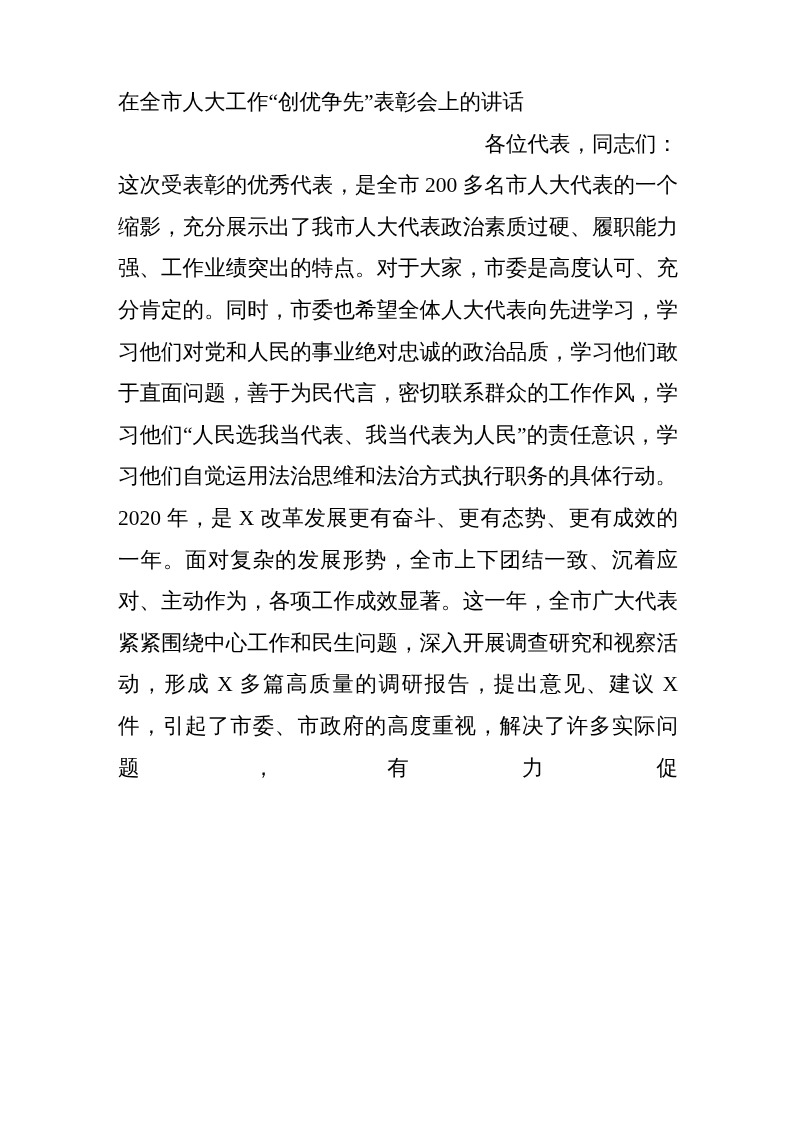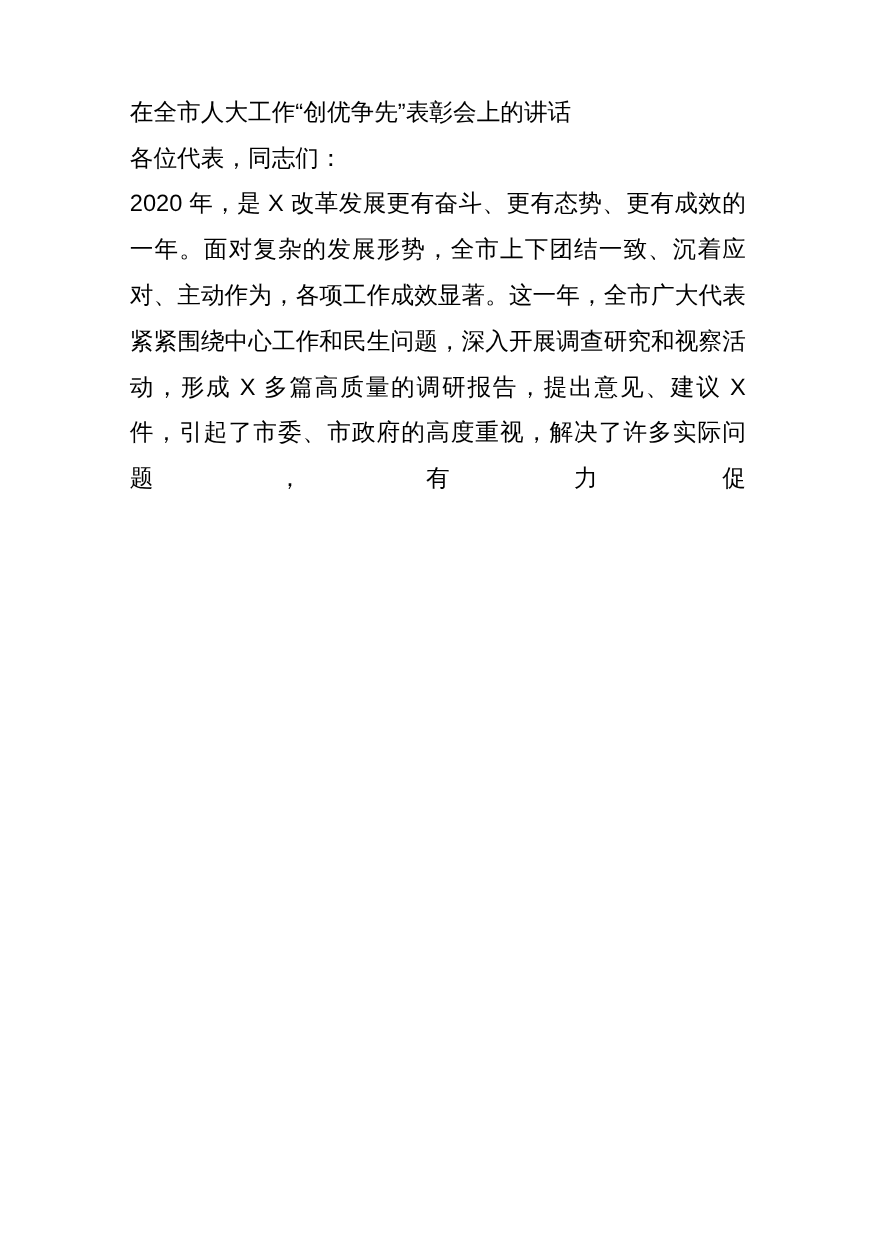--- a/index.html
+++ b/index.html
@@ -6,52 +6,53 @@
     margin: 0;
     padding: 0;
     background: #ffffff;
   }
   .page {
     position: relative;
     width: 793px;
     height: 908px;
     background: #ffffff;
     overflow: hidden;
-    font-family: Liberation Sans, sans-serif;
+    font-family: Liberation Serif, serif;
     color: #000000;
   }
   .doc-body {
     position: absolute;
     left: 118px;
     top: 82px;
     width: 560px;
     font-size: 21.5px;
     line-height: 41.6px;
     text-align: justify;
     text-justify: inter-ideograph;
   }
   .doc-title {
     text-align: left;
     white-space: nowrap;
   }
   .doc-salutation {
-    text-align: left;
+    text-align: right;
   }
   .doc-paragraph {
     margin: 0;
     word-break: break-all;
   }
   .doc-paragraph:last-child:after {
     content: "";
     display: inline-block;
     width: 100%;
   }
 </style>
 </head>
 <body>
 
 <div class="page">
   <div class="doc-body">
     <div class="doc-title">在全市人大工作“创优争先”表彰会上的讲话</div>
     <div class="doc-salutation">各位代表，同志们：</div>
+    <p class="doc-paragraph">这次受表彰的优秀代表，是全市 200 多名市人大代表的一个缩影，充分展示出了我市人大代表政治素质过硬、履职能力强、工作业绩突出的特点。对于大家，市委是高度认可、充分肯定的。同时，市委也希望全体人大代表向先进学习，学习他们对党和人民的事业绝对忠诚的政治品质，学习他们敢于直面问题，善于为民代言，密切联系群众的工作作风，学习他们“人民选我当代表、我当代表为人民”的责任意识，学习他们自觉运用法治思维和法治方式执行职务的具体行动。</p>
     <p class="doc-paragraph">2020 年，是 X 改革发展更有奋斗、更有态势、更有成效的一年。面对复杂的发展形势，全市上下团结一致、沉着应对、主动作为，各项工作成效显著。这一年，全市广大代表紧紧围绕中心工作和民生问题，深入开展调查研究和视察活动，形成 X 多篇高质量的调研报告，提出意见、建议 X 件，引起了市委、市政府的高度重视，解决了许多实际问题，有力促</p>
   </div>
 </div>
 
 </body></html>

